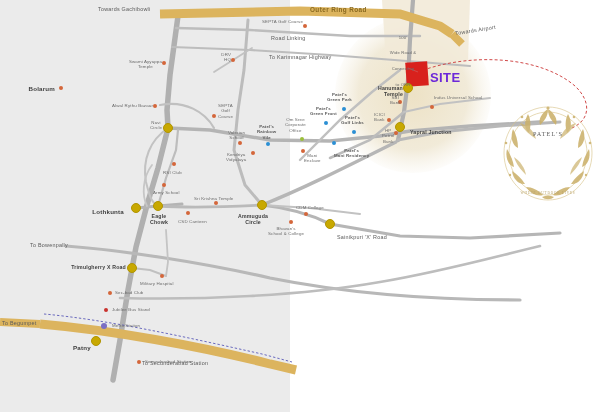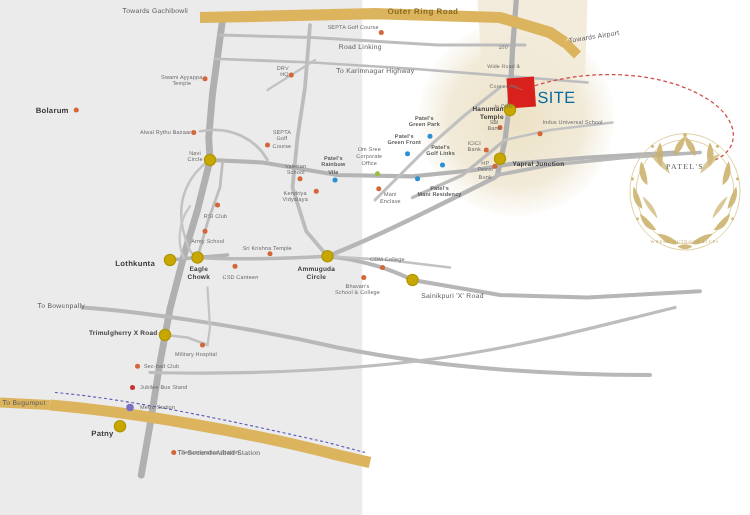--- a/index.html
+++ b/index.html
@@ -7,21 +7,21 @@
   #map{position:relative;width:600px;height:412px;background:#ffffff;}
   #mapsvg{position:absolute;left:0;top:0;width:600px;height:412px;}
 
   .lbl{position:absolute;color:#6b6b6b;font-size:4.4px;line-height:1.22;
        letter-spacing:0.15px;white-space:pre;pointer-events:none;}
   .lbl.r{text-align:right;transform:translateX(-100%);}
   .lbl.town{color:#3d3d3d;font-size:6.2px;font-weight:bold;letter-spacing:0.2px;}
   .lbl.junc{color:#3d3d3d;font-size:5.2px;font-weight:bold;letter-spacing:0.2px;}
   .lbl.road{color:#5a5a5a;font-size:5.4px;letter-spacing:0.25px;}
   .lbl.roadbig{color:#8a6a20;font-size:6.4px;font-weight:bold;letter-spacing:0.4px;}
-  .lbl.site{color:#0369a1;font-size:13px;font-weight:normal;letter-spacing:0.4px;}
+  .lbl.site{color:#6d28d9;font-size:13px;font-weight:bold;letter-spacing:0.4px;}
   .lbl.blue{color:#5a5a5a;font-weight:bold;}
   .lbl.callout{color:#6b6b6b;font-size:4.2px;line-height:1.25;text-align:center;}
 
   .dot{position:absolute;width:4px;height:4px;border-radius:50%;
        transform:translate(-50%,-50%);pointer-events:none;}
   .dot.orange{background:#d4663a;}
   .dot.blue{background:#2b8fd4;}
   .dot.green{background:#9bbf3a;}
   .dot.purple{background:#7b6fc4;width:6px;height:6px;}
   .dot.red{background:#c9322d;}

